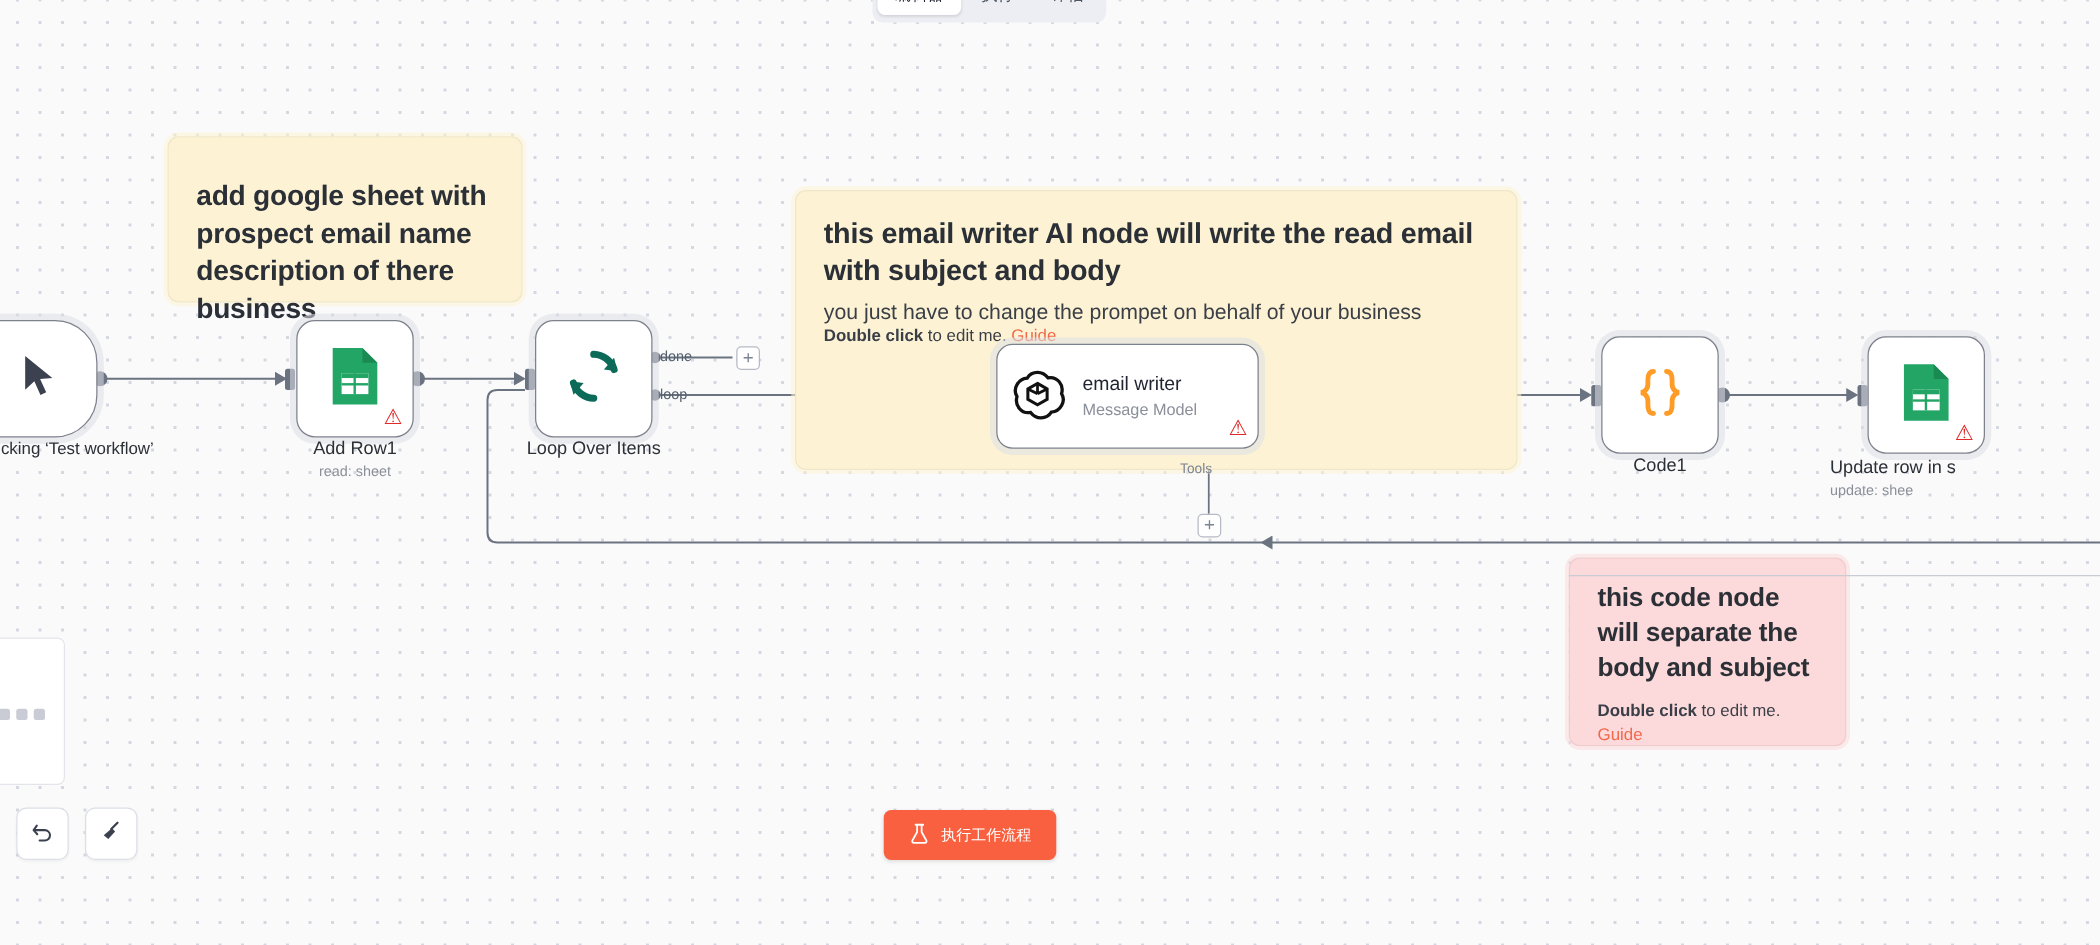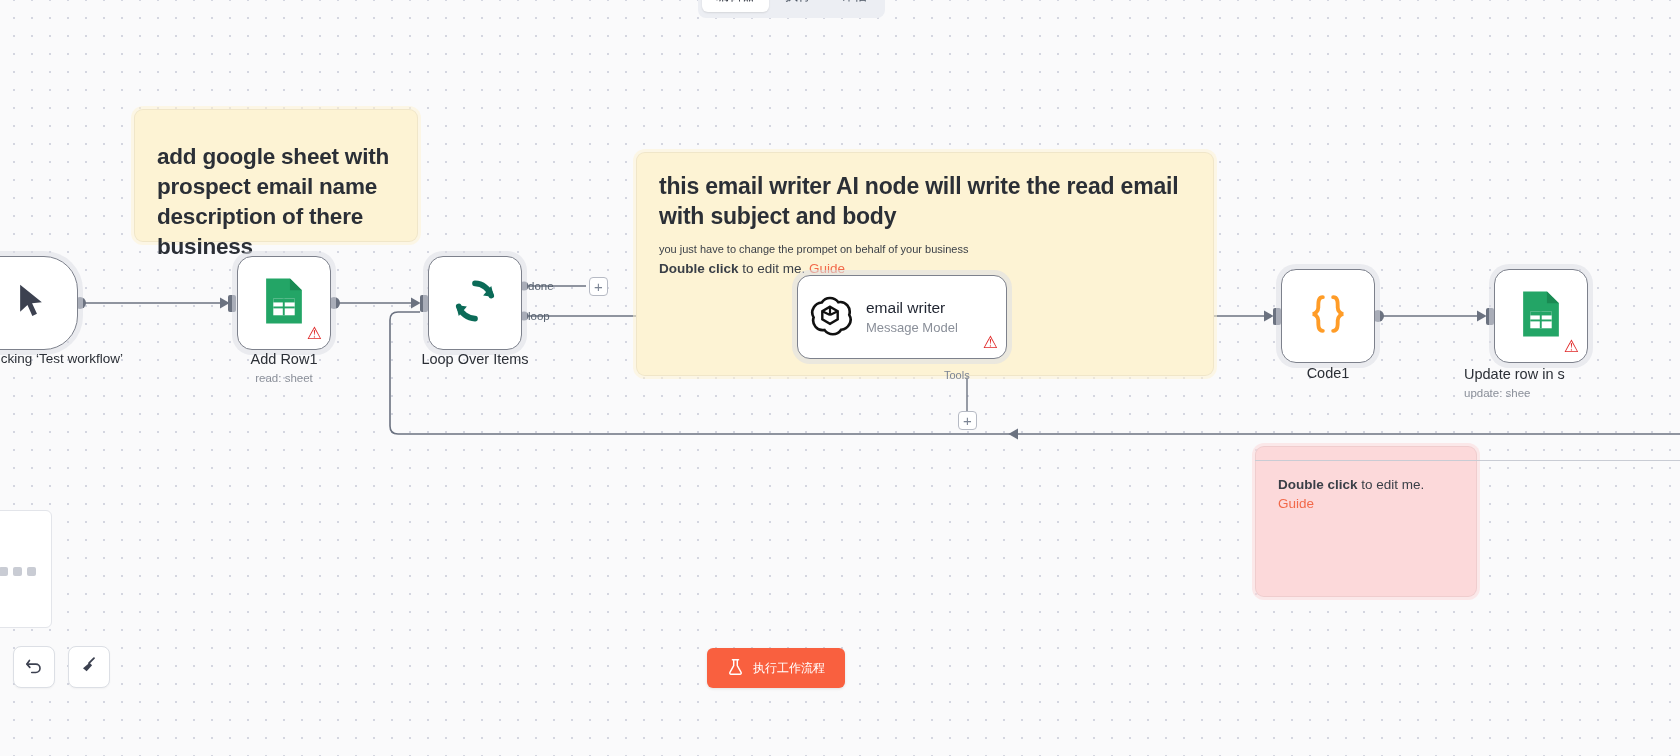--- a/index.html
+++ b/index.html
@@ -63,21 +63,21 @@
 
   .note-title {
     font-size: 23px;
     line-height: 30px;
     font-weight: 700;
     color: #2b2f36;
     letter-spacing: -0.2px;
   }
   .note.pink .note-title { font-size: 21px; line-height: 28px; }
   .note-sub {
-    font-size: 11px;
+    font-size: 17px;
     line-height: 19px;
     color: #3a3f47;
     margin-top: 9px;
   }
   .note-edit {
     font-size: 13.5px;
     line-height: 19px;
     color: #3a3f47;
   }
   .note-edit b { font-weight: 700; }
@@ -297,20 +297,21 @@
 
   <div class="note yellow" id="note-email">
     <div class="note-title">this email writer AI node will write the read email with subject and body</div>
     <div class="note-sub">you just have to change the prompet on behalf of your business</div>
     <div class="note-edit">
       <b>Double click</b><span> to edit me. </span><a class="guide-link">Guide</a>
     </div>
   </div>
 
   <div class="note pink" id="note-code">
+    <div class="note-title">this code node will separate the body and subject</div>
     <div class="note-edit" style="margin-top:10px">
       <b>Double click</b><span> to edit me. </span><a class="guide-link">Guide</a>
     </div>
   </div>
 
   <div class="divider-line"></div>
 
   <div class="node" id="node-trigger">
     <span>
       <svg width="34" height="38" viewBox="0 0 24 28">

